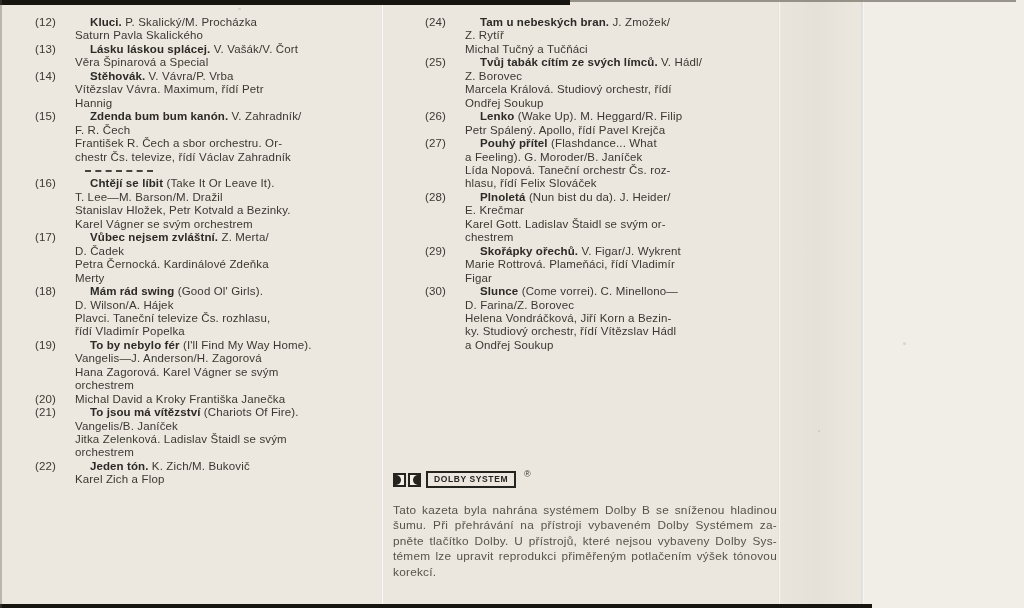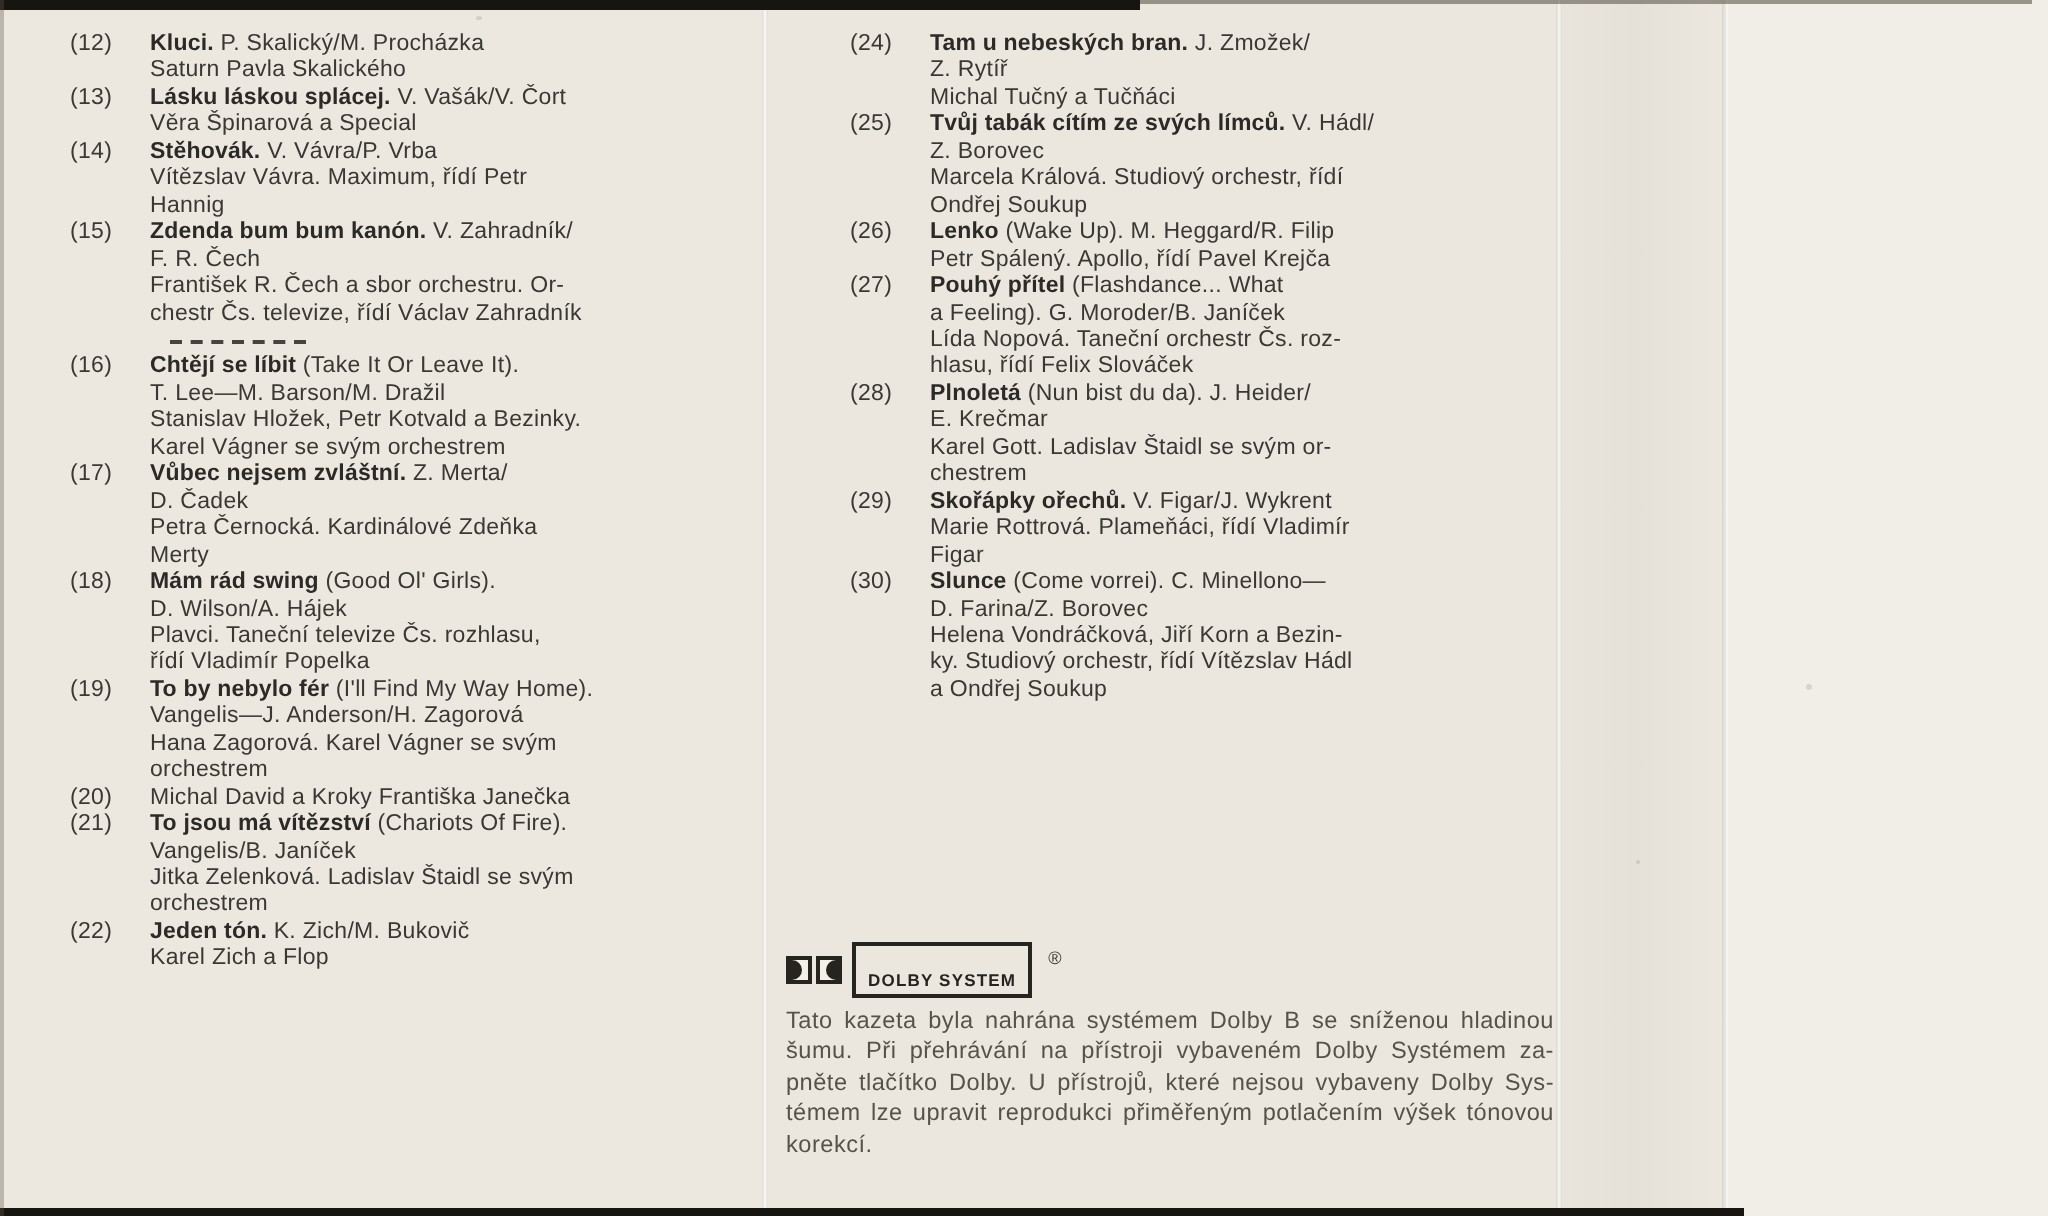--- a/index.html
+++ b/index.html
@@ -27,31 +27,31 @@
   .speck{position:absolute;border-radius:50%;background:rgba(60,55,45,.14);}
   
   .col{position:absolute;top:16px;width:338px;font-size:11.5px;line-height:13.45px;
        color:#3a3833;letter-spacing:.15px;}
   .col-left{left:35px;}
   .col-right{left:425px;}
   .track{display:flex;}
   .num{flex:0 0 40px;}
   .lines{flex:1;}
   .line{white-space:nowrap;}
-  .line b{font-weight:bold;color:#2c2a26;letter-spacing:.1px;}
+  .line b{font-weight:bold;color:#2c2a26;letter-spacing:.1px;margin-left:15px;}
   .divider{height:13.45px;display:flex;align-items:center;}
   .divider span{display:block;width:68px;margin-left:50px;border-top:2px dashed #46443e;}
   
   .dolby{position:absolute;left:393px;top:471px;display:flex;align-items:center;}
   .dd{display:inline-flex;gap:2px;margin-right:5px;}
   .dd .sq{width:13px;height:14px;border:2px solid #26241f;box-sizing:border-box;position:relative;background:#f3f0e8;}
   .dd .sq::after{content:"";position:absolute;top:0;bottom:0;width:6px;background:#26241f;}
   .dd .sq-l::after{left:0;border-radius:0 6px 6px 0;}
   .dd .sq-r::after{right:0;border-radius:6px 0 0 6px;}
-  .dolby-box{border:2px solid #26241f;padding:12px 6px 2px 6px;font-size:8.5px;font-weight:bold;
+  .dolby-box{border:2px solid #26241f;padding:1px 6px 2px 6px;font-size:8.5px;font-weight:bold;
              letter-spacing:.6px;color:#26241f;}
   .regmark{font-size:9px;color:#3c3a34;margin-left:8px;transform:translateY(-6px);}
   
   .notice{position:absolute;left:393px;top:503px;width:384px;font-size:11.8px;line-height:15.4px;
           color:#555349;letter-spacing:.25px;}
   .notice .nline{text-align:justify;text-align-last:justify;white-space:normal;}
   .notice .nline.last{text-align-last:left;}
 </style>
 </head>
 <body>

